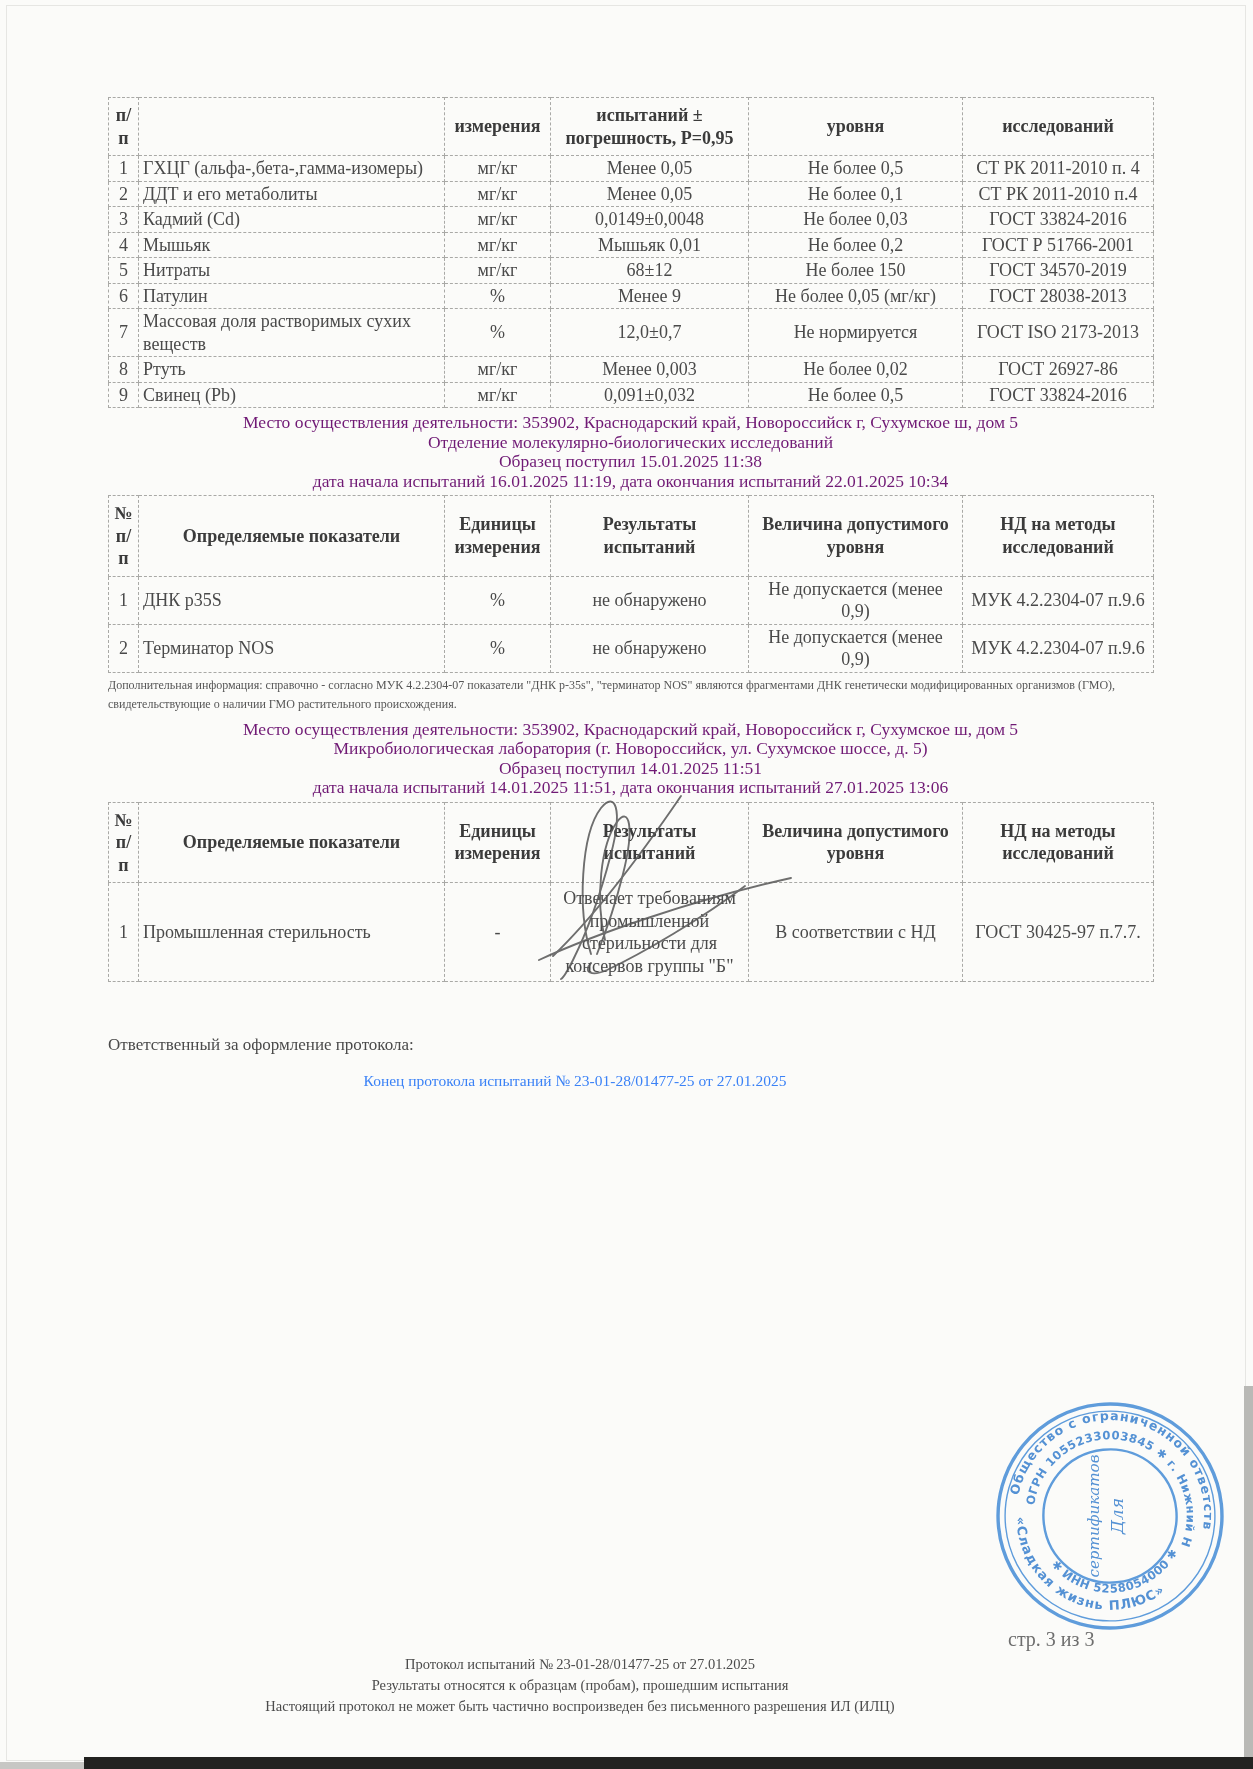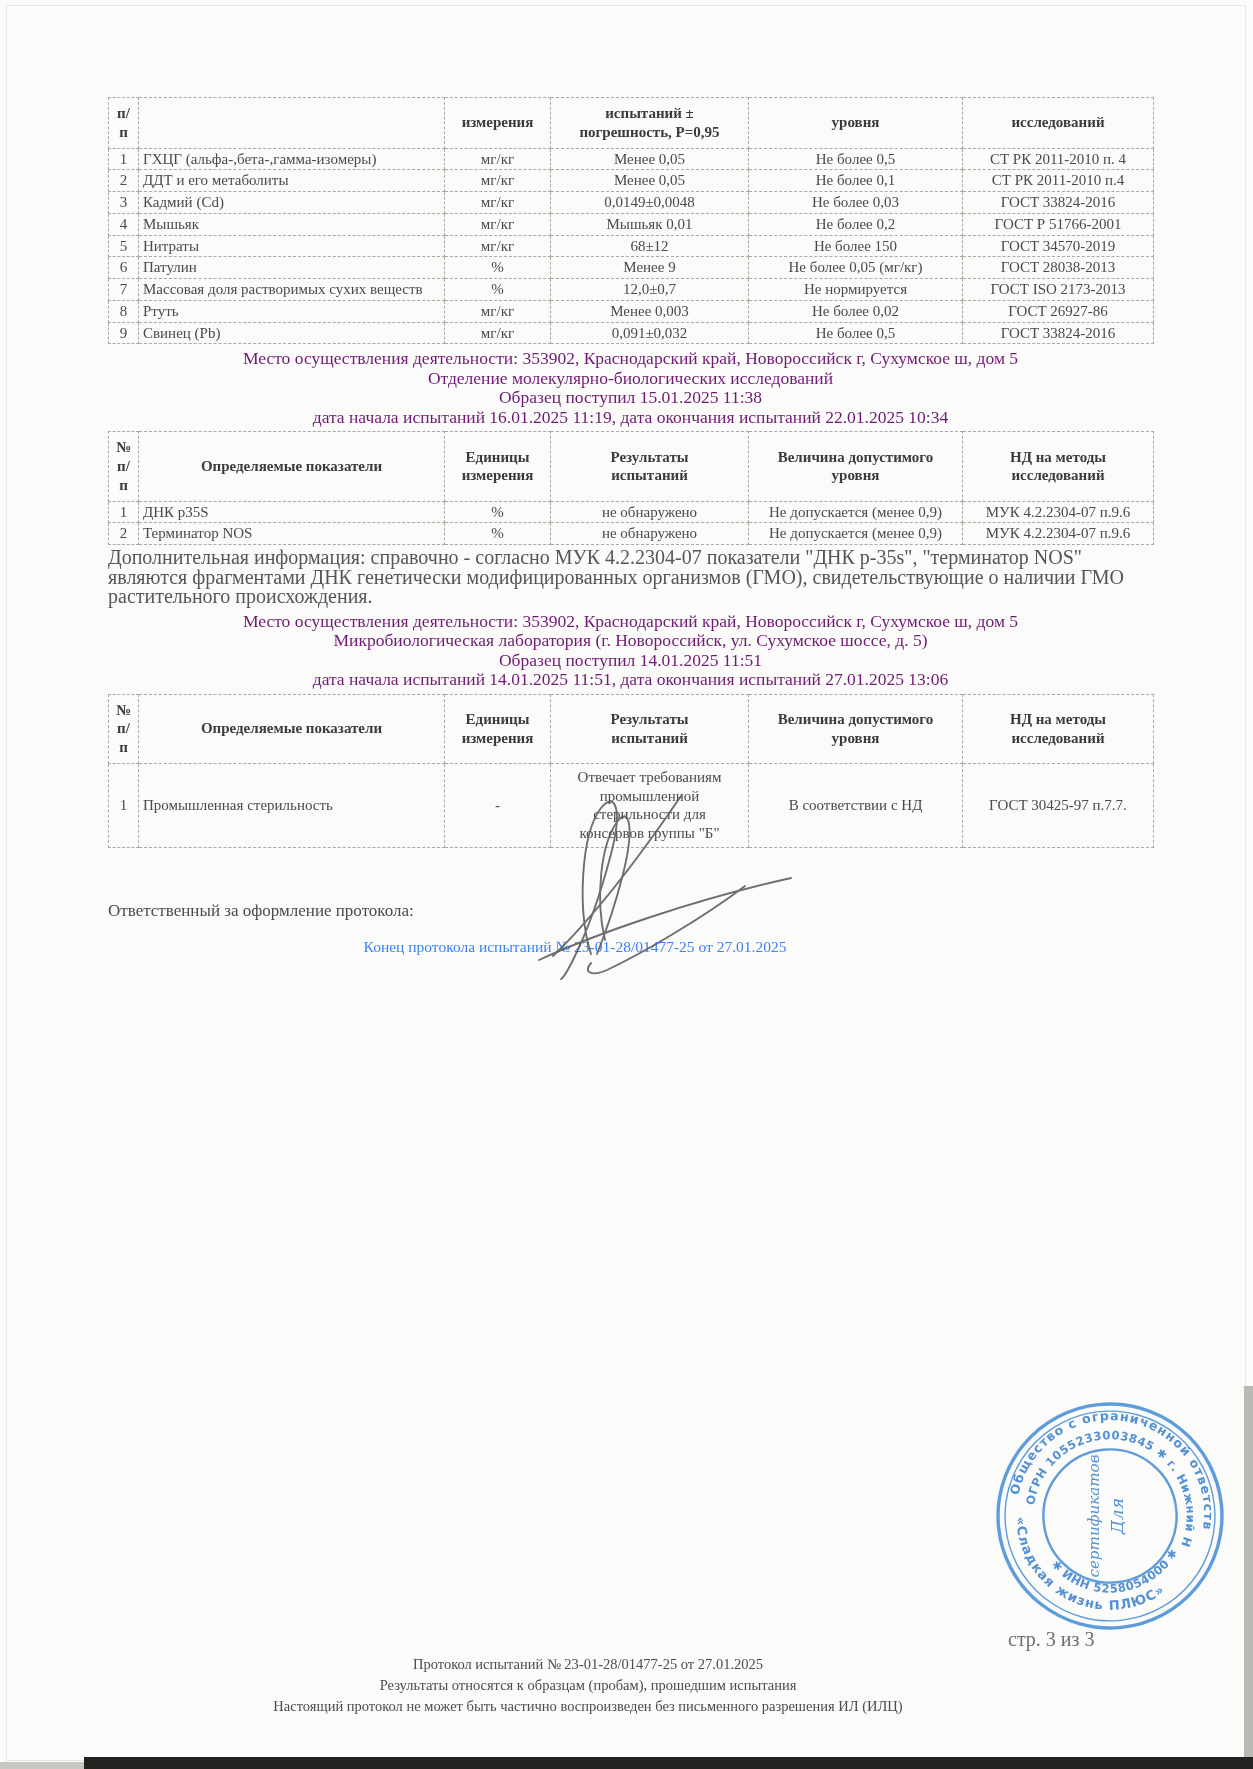--- a/index.html
+++ b/index.html
@@ -4,38 +4,38 @@
 <style>
   html,body{margin:0;padding:0;}
   body{
     width:1253px;height:1769px;position:relative;overflow:hidden;
     background:#fbfbf9;
     font-family:"Liberation Serif", serif;
     color:#454545;
   }
   .scan-frame{position:absolute;left:6px;top:5px;right:7px;bottom:8px;border:1px solid #e6e6e3;pointer-events:none;}
   .content{position:absolute;left:108px;top:97px;width:1045px;}
-  table{width:100%;border-collapse:collapse;table-layout:fixed;font-size:15px;color:#4a4a4a;}
+  table{width:100%;border-collapse:collapse;table-layout:fixed;font-size:18px;color:#4a4a4a;}
   th,td{border:1px dashed #a9a9a6;vertical-align:middle;padding:1px 4px;line-height:1.25;}
   th{font-weight:bold;color:#3b3b3b;text-align:center;padding:6px 4px;}
   td{text-align:center;}
   td.c-name{text-align:left;}
   .hdr-line{display:block;}
   .sec{margin:5px 0 4px 0;}
   .sec-line{text-align:center;font-size:17.5px;line-height:19.5px;color:#701a75;}
-  .note{font-size:20px;line-height:19.5px;color:#565656;margin:3px 0 2px 0;text-align:left;}
+  .note{font-size:12px;line-height:19.5px;color:#565656;margin:3px 0 2px 0;text-align:left;}
   .tbl-gap{margin-top:3px;}
   .sign-block{margin-top:52px;font-size:17px;line-height:22px;color:#4a4a4a;}
   .end-line{width:934px;text-align:center;font-size:15.5px;color:#3b82f6;margin-top:16px;}
   .signature-svg{position:absolute;left:445px;top:782px;z-index:3;}
   .stamp-wrap{position:absolute;left:994px;top:1400px;width:232px;height:232px;transform:rotate(-6deg);opacity:0.88;}
   .stamp-ring-text{font-family:"DejaVu Sans", sans-serif;font-weight:bold;fill:#3d83cf;}
   .stamp-center-text{font-family:"DejaVu Serif", serif;font-style:italic;fill:#3d83cf;}
   .page-num{position:absolute;left:1008px;top:1628px;font-size:20px;color:#6e6e6e;}
-  .footer{position:absolute;left:12px;top:1654px;width:1152px;text-align:center;font-size:14.5px;line-height:21px;color:#4c4c4c;}
+  .footer{position:absolute;left:4px;top:1654px;width:1152px;text-align:center;font-size:14.5px;line-height:21px;color:#4c4c4c;}
   .bar-bottom{position:absolute;left:84px;right:0;bottom:0;height:12px;background:#222220;}
   .bar-bottom-left{position:absolute;left:0;bottom:0;width:84px;height:7px;background:#c7c7c4;}
   .bar-right{position:absolute;right:0;top:1386px;bottom:10px;width:9px;background:#b9b9b6;}
 </style>
 </head>
 <body>
 
 <div class="scan-frame"></div>
 
 <div class="content">

